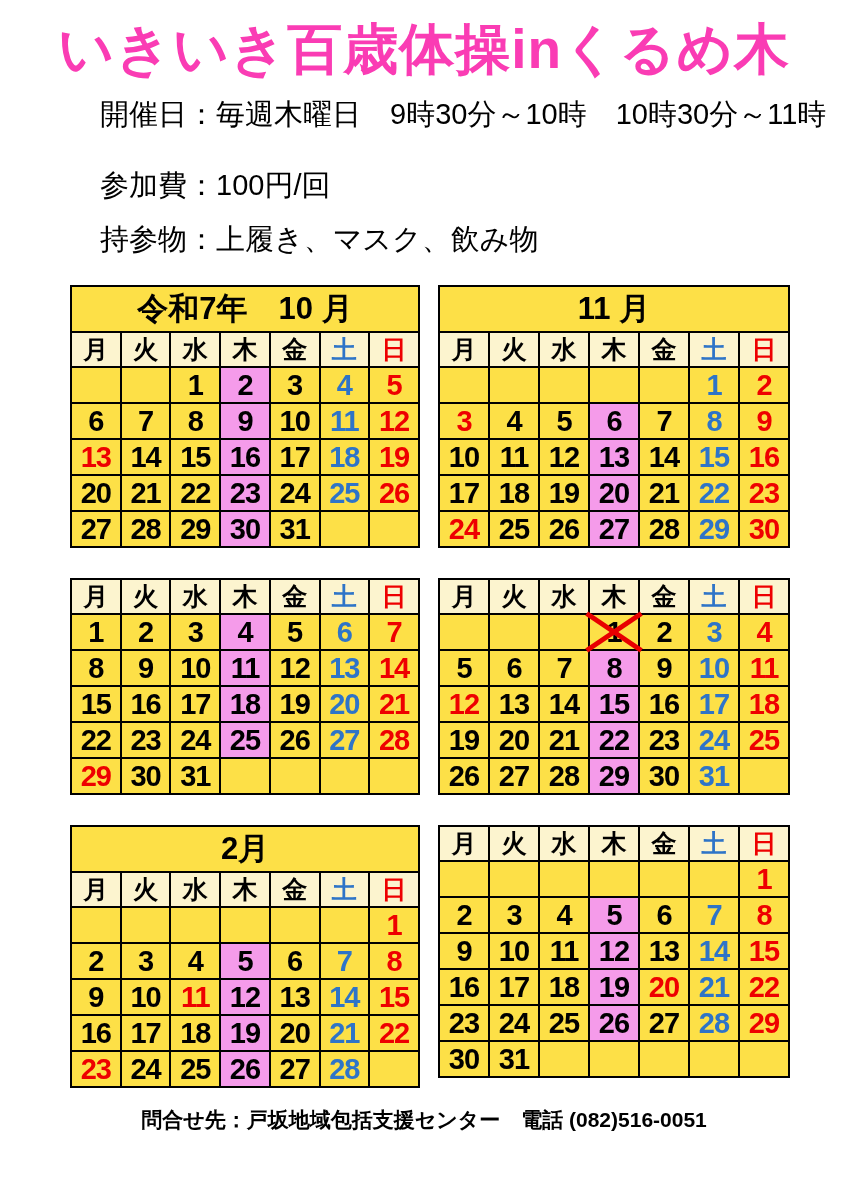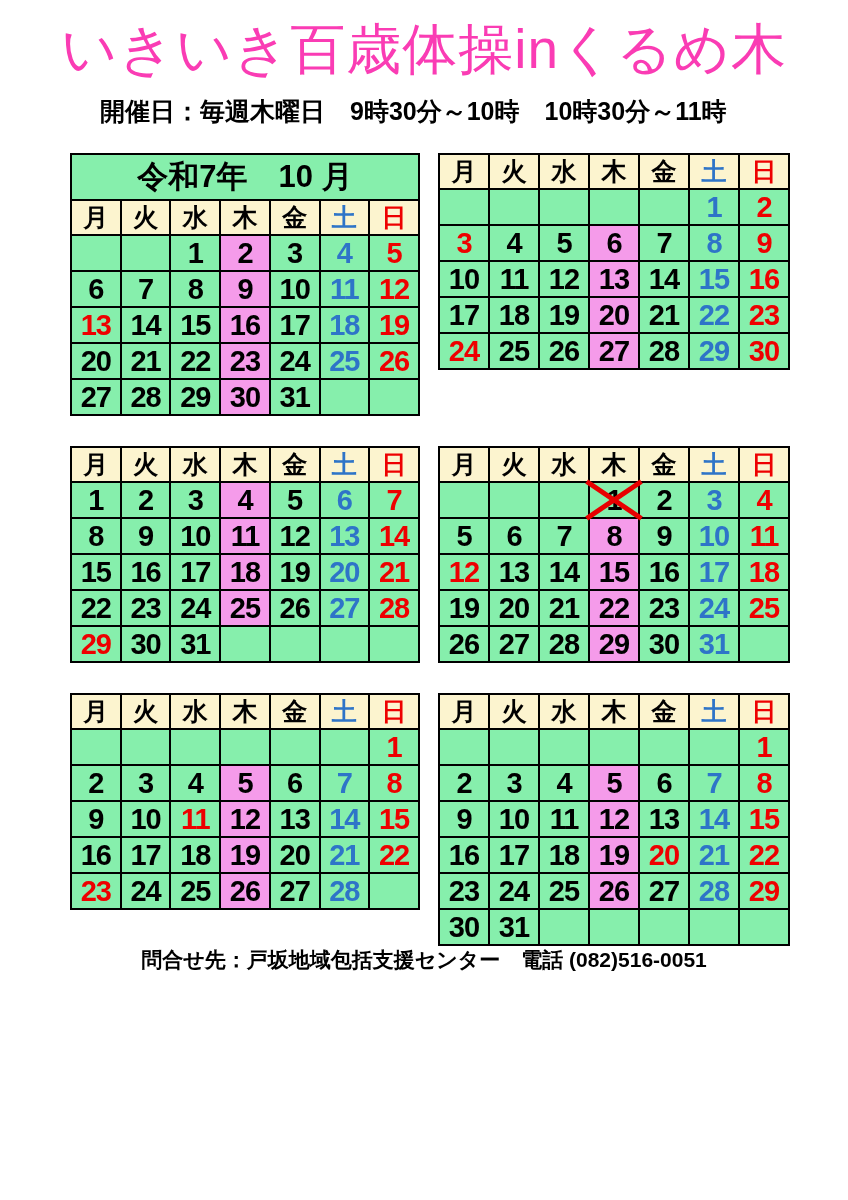--- a/index.html
+++ b/index.html
@@ -3,33 +3,33 @@
 <meta charset="utf-8">
 <style>
   html,body{margin:0;padding:0;}
   body{
     width:848px;height:1200px;background:#ffffff;
     font-family:"Liberation Sans","DejaVu Sans",sans-serif;
     color:#000;overflow:hidden;
   }
   .page-title{
     margin:20px 0 15px 0;text-align:center;
-    font-size:55px;font-weight:normal;letter-spacing:1px;
+    font-size:55px;font-weight:bold;letter-spacing:1px;
     color:#fa3cb4;line-height:1.08;white-space:nowrap;
   }
   .info-block{margin:16px 0 0 100px;}
-  .info-line{font-size:25px;font-weight:bold;margin:0;white-space:nowrap;}
+  .info-line{font-size:29px;font-weight:normal;margin:0;white-space:nowrap;}
   .info-line.l2{margin-top:31px;}
   .info-line.l3{margin-top:14px;}
   .cal-grid{
     margin:25px 0 0 70px;
     display:grid;grid-template-columns:350px 352px;
     column-gap:18px;row-gap:30px;align-items:start;
   }
-  table.cal{border-collapse:collapse;table-layout:fixed;width:100%;background:#86efac;}
+  table.cal{border-collapse:collapse;table-layout:fixed;width:100%;background:#fde047;}
   table.cal td,table.cal th{border:2px solid #000;padding:0;text-align:center;overflow:visible;}
   tr.cal-title-row td{
     height:44px;font-size:31px;font-weight:bold;white-space:nowrap;
   }
   tr.cal-head-row th{
     height:31px;background:#fcf4cf;font-size:25px;font-weight:bold;
   }
   td.day{
     height:34px;font-size:29px;font-weight:bold;letter-spacing:-1px;
     position:relative;
@@ -39,31 +39,33 @@
   .c-red{color:#ee0000;}
   td.hl{background:#f59bea;}
   .xmark{position:absolute;left:0;top:0;width:100%;height:100%;pointer-events:none;}
   .xmark::before,.xmark::after{
     content:"";position:absolute;left:50%;top:50%;
     width:66px;height:5px;background:#e80000;
   }
   .xmark::before{transform:translate(-50%,-50%) rotate(34deg);}
   .xmark::after{transform:translate(-50%,-50%) rotate(-34deg);}
   .page-footer{
-    text-align:center;
+    margin-top:18px;text-align:center;
     font-size:21px;font-weight:bold;white-space:nowrap;
   }
 </style>
 </head>
 <body>
 
 <div class="page-title">いきいき百歳体操inくるめ木</div>
 
 <div class="info-block">
   <p class="info-line l1">開催日：毎週木曜日　9時30分～10時　10時30分～11時</p>
+  <p class="info-line l2">参加費：100円/回</p>
+  <p class="info-line l3">持参物：上履き、マスク、飲み物</p>
 </div>
 
 <div class="cal-grid">
     <table class="cal">
       <tbody>
         <tr class="cal-title-row">
           <td colspan="7">令和7年　10 月</td>
         </tr>
         <tr class="cal-head-row">
           <th class="c-black">月</th>
@@ -116,20 +118,23 @@
           <td class="day c-black">29</td>
           <td class="day c-black hl">30</td>
           <td class="day c-black">31</td>
           <td class="day c-black"></td>
           <td class="day c-black"></td>
         </tr>
       </tbody>
     </table>
     <table class="cal">
       <tbody>
+        <tr class="cal-title-row">
+          <td colspan="7">11 月</td>
+        </tr>
         <tr class="cal-head-row">
           <th class="c-black">月</th>
           <th class="c-black">火</th>
           <th class="c-black">水</th>
           <th class="c-black">木</th>
           <th class="c-black">金</th>
           <th class="c-blue">土</th>
           <th class="c-red">日</th>
         </tr>
         <tr>
@@ -290,20 +295,23 @@
           <td class="day c-black">28</td>
           <td class="day c-black hl">29</td>
           <td class="day c-black">30</td>
           <td class="day c-blue">31</td>
           <td class="day c-black"></td>
         </tr>
       </tbody>
     </table>
     <table class="cal">
       <tbody>
+        <tr class="cal-title-row">
+          <td colspan="7">2月</td>
+        </tr>
         <tr class="cal-head-row">
           <th class="c-black">月</th>
           <th class="c-black">火</th>
           <th class="c-black">水</th>
           <th class="c-black">木</th>
           <th class="c-black">金</th>
           <th class="c-blue">土</th>
           <th class="c-red">日</th>
         </tr>
         <tr>

